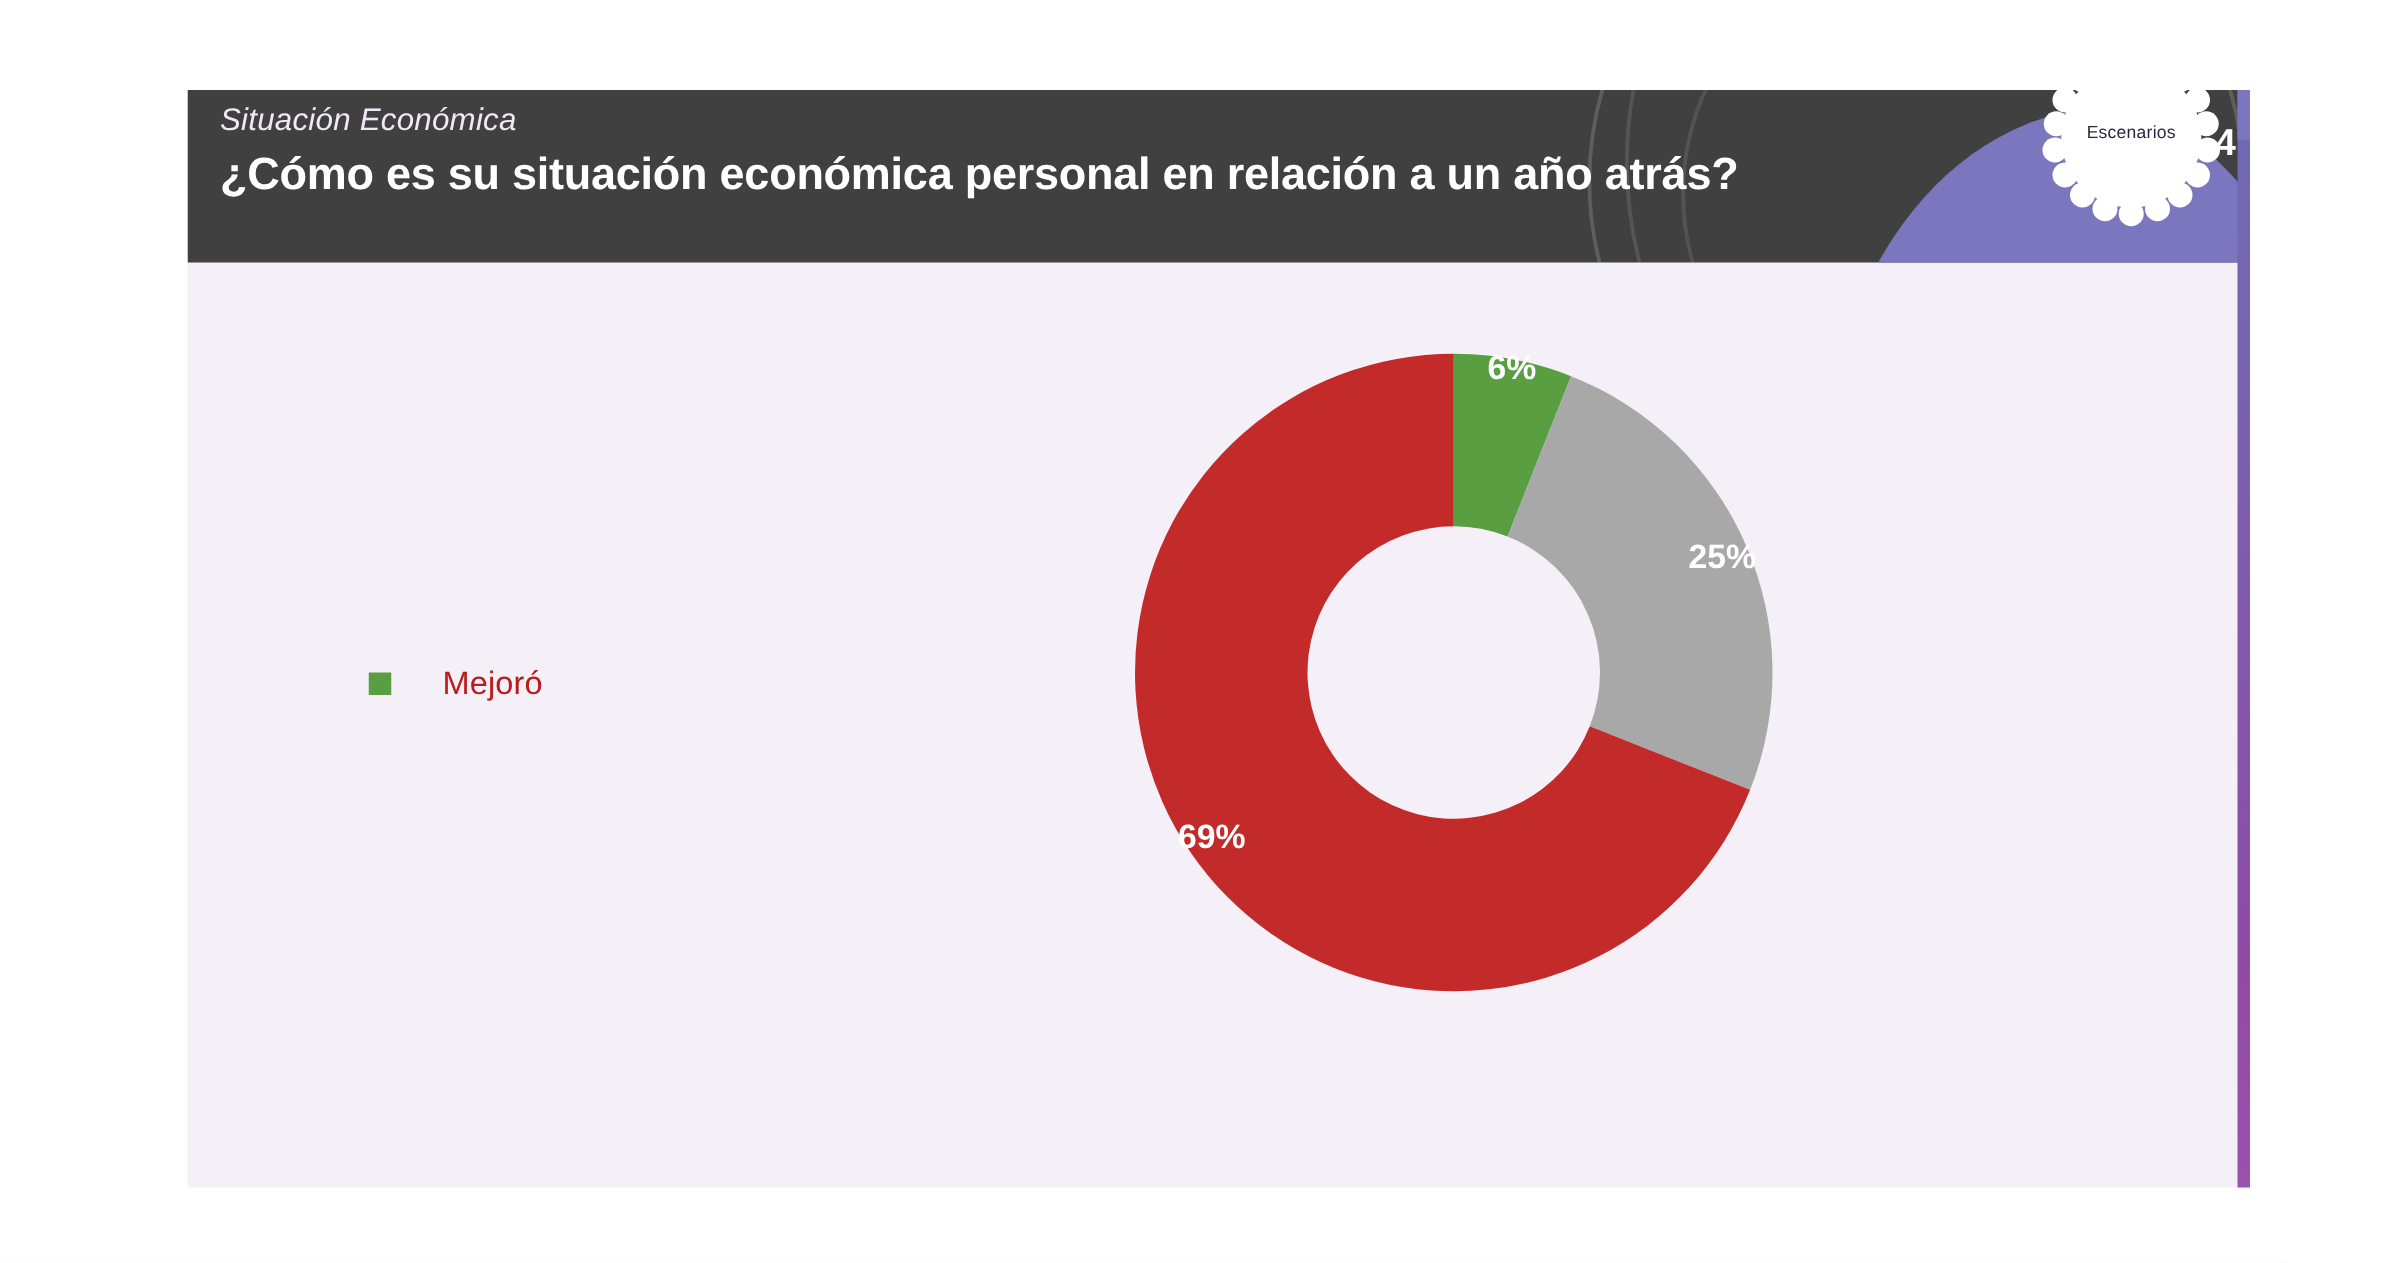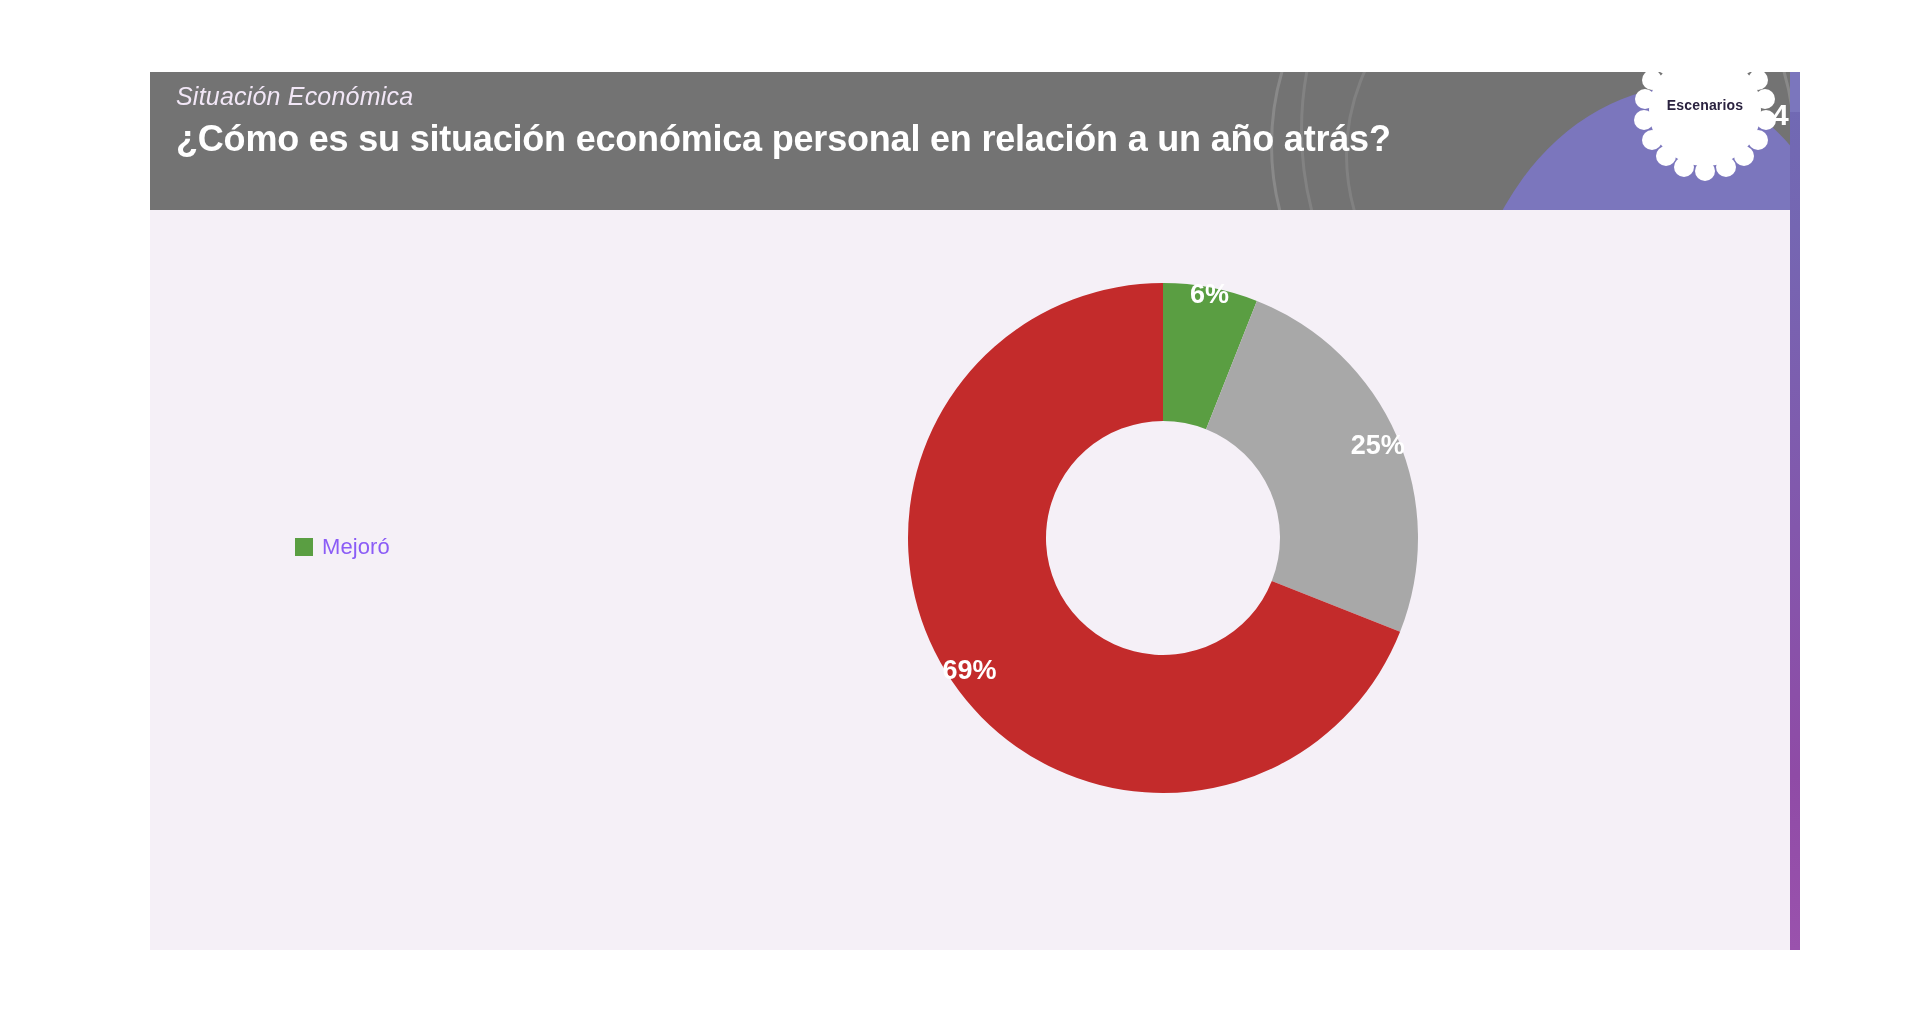--- a/index.html
+++ b/index.html
@@ -27,21 +27,21 @@
     overflow: hidden;
   }
 
   
   #header-band {
     position: absolute;
     left: 0;
     top: 0;
     width: 1650px;
     height: 138px;
-    background: #737373;
+    background: #404040;
     overflow: hidden;
   }
   .hdr-arc {
     position: absolute;
     border: 3px solid rgba(255,255,255,0.16);
     border-radius: 50%;
     pointer-events: none;
   }
   .hdr-arc.a1 { width: 520px; height: 520px; left: 1120px; top: -190px; }
   .hdr-arc.a2 { width: 640px; height: 640px; left: 1150px; top: -265px; border-color: rgba(255,255,255,0.11); }
@@ -90,21 +90,21 @@
     height: 150px;
     z-index: 8;
   }
   #badge-label {
     position: absolute;
     left: 14px;
     top: 62px;
     width: 122px;
     text-align: center;
     font-size: 14px;
-    font-weight: 700;
+    font-weight: 400;
     color: #2b2340;
     letter-spacing: 0.2px;
   }
   #badge-number {
     position: absolute;
     left: 1622px;
     top: 26px;
     font-size: 30px;
     font-weight: 700;
     color: #ffffff;
@@ -132,24 +132,25 @@
     align-items: center;
     height: 33px;
   }
   .legend-swatch {
     width: 18px;
     height: 18px;
     margin-right: 9px;
     flex: 0 0 auto;
   }
   .legend-text {
-    font-size: 22px;
-    color: #8b5cf6;
+    font-size: 26px;
+    color: #b91c1c;
     letter-spacing: 0.1px;
     white-space: nowrap;
+    margin-left: 32px;
   }
 
   #donut-holder {
     position: absolute;
     left: 733px;
     top: 48px;
     width: 560px;
     height: 560px;
   }
   #donut-svg { display: block; }

